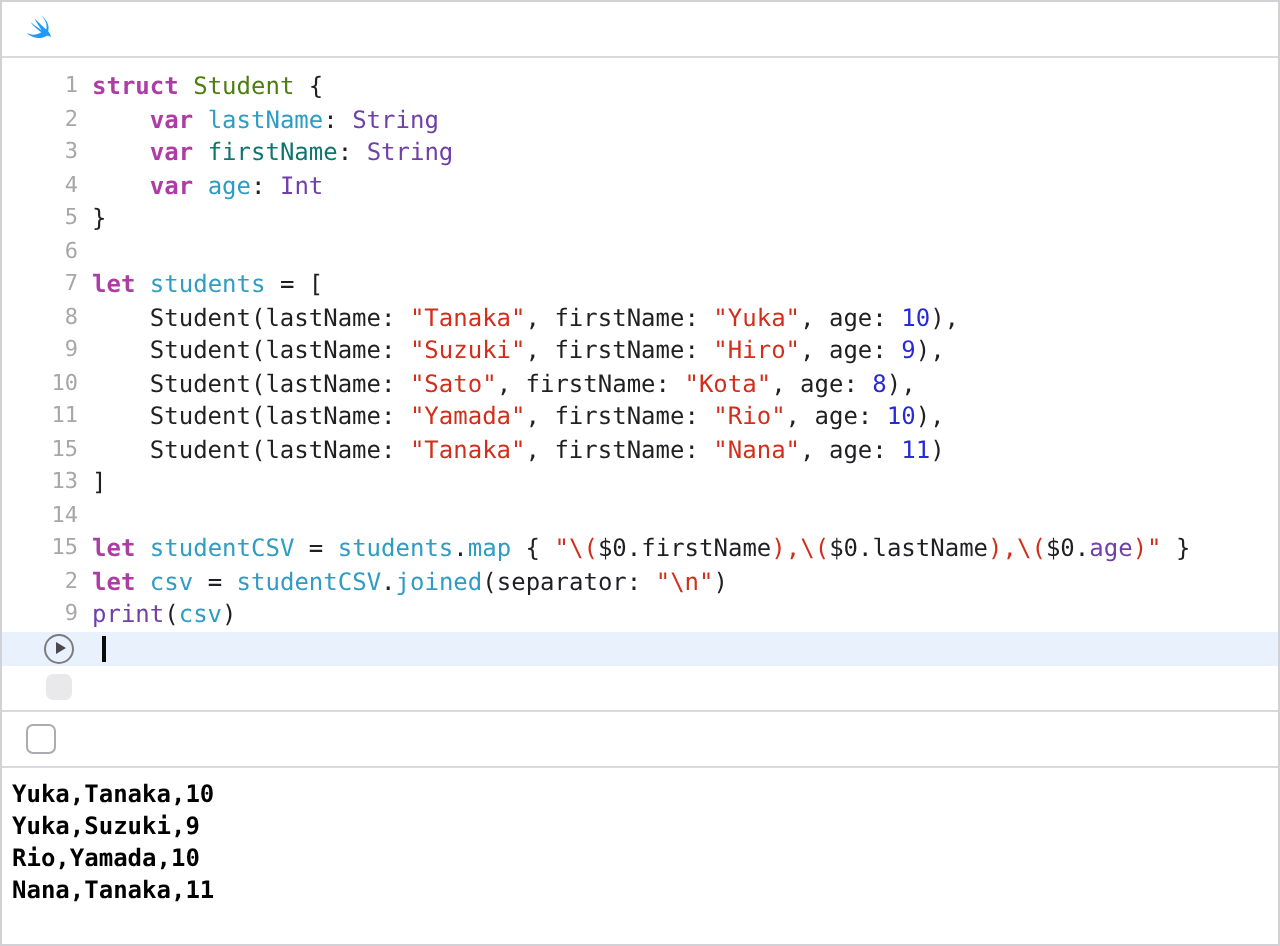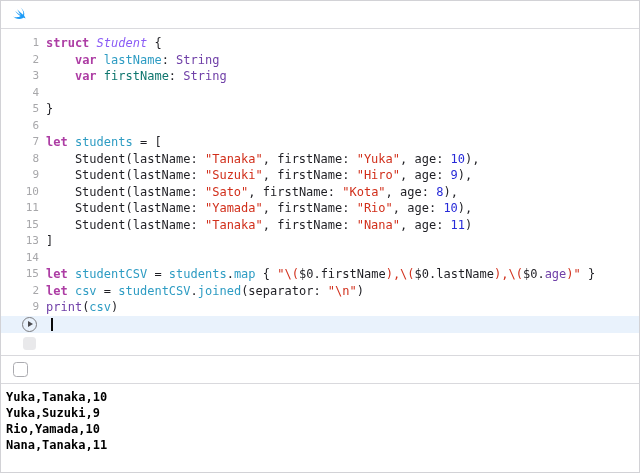--- a/index.html
+++ b/index.html
@@ -84,32 +84,33 @@
       <svg viewBox="0 0 16 16" width="15" height="15" aria-hidden="true">
         <path id="swift-path" fill="#1D9BF6" d="M9.2 0.6c3.05 2.6 4.55 5.7 3.7 8.6 0.85 1.05 1.45 2.2 1.4 3.35 0 0-0.55-1.0-1.65-1.0-0.45 0-0.9 0.17-1.35 0.4-1.05 0.55-2.25 0.85-3.5 0.85-2.95 0-5.45-1.7-6.6-2.75 1.1 0.6 2.4 0.95 3.8 0.95 1.6 0 3.05-0.47 4.2-1.27-2-1.25-4.35-3.5-5.85-5.55 1.8 1.55 4.1 3.35 6.1 4.45-1.6-2.1-3.1-4.75-3.9-6.35 2.3 2.3 4.9 4.8 6.25 5.95 0.6-1.7 0.4-4.3-2.6-7.63z"></path>
       </svg>
     </span>
   </div>
 
   <div class="editor">
     <div id="code-lines">
         <div class="code-line">
           <span class="gutter" style="color: rgb(167, 167, 170);">1</span>
-          <span class="code"><span style="color: rgb(173, 61, 164); font-weight: bold;">struct</span><span style="color: rgb(31, 31, 36);"> </span><span style="color: #8b5cf6; font-style: italic;">Student</span><span style="color: rgb(31, 31, 36);"> {</span></span>
+          <span class="code"><span style="color: rgb(173, 61, 164); font-weight: bold;">struct</span><span style="color: rgb(31, 31, 36);"> </span><span style="color: #4d7c0f;">Student</span><span style="color: rgb(31, 31, 36);"> {</span></span>
         </div>
         <div class="code-line">
           <span class="gutter" style="color: rgb(167, 167, 170);">2</span>
           <span class="code"><span style="color: rgb(31, 31, 36);">    </span><span style="color: rgb(173, 61, 164); font-weight: bold;">var</span><span style="color: rgb(31, 31, 36);"> </span><span style="color: rgb(46, 156, 195);">lastName</span><span style="color: rgb(31, 31, 36);">: </span><span style="color: rgb(112, 64, 168);">String</span></span>
         </div>
         <div class="code-line">
           <span class="gutter" style="color: rgb(167, 167, 170);">3</span>
           <span class="code"><span style="color: rgb(31, 31, 36);">    </span><span style="color: rgb(173, 61, 164); font-weight: bold;">var</span><span style="color: rgb(31, 31, 36);"> </span><span style="color: #0f766e;">firstName</span><span style="color: rgb(31, 31, 36);">: </span><span style="color: rgb(112, 64, 168);">String</span></span>
         </div>
         <div class="code-line">
           <span class="gutter" style="color: rgb(167, 167, 170);">4</span>
+          <span class="code"><span style="color: rgb(31, 31, 36);">    </span><span style="color: rgb(173, 61, 164); font-weight: bold;">var</span><span style="color: rgb(31, 31, 36);"> </span><span style="color: rgb(46, 156, 195);">age</span><span style="color: rgb(31, 31, 36);">: </span><span style="color: rgb(112, 64, 168);">Int</span></span>
         </div>
         <div class="code-line">
           <span class="gutter" style="color: rgb(167, 167, 170);">5</span>
           <span class="code"><span style="color: rgb(31, 31, 36);">}</span></span>
         </div>
         <div class="code-line">
           <span class="gutter" style="color: rgb(167, 167, 170);">6</span>
           <span class="code"></span>
         </div>
         <div class="code-line">

